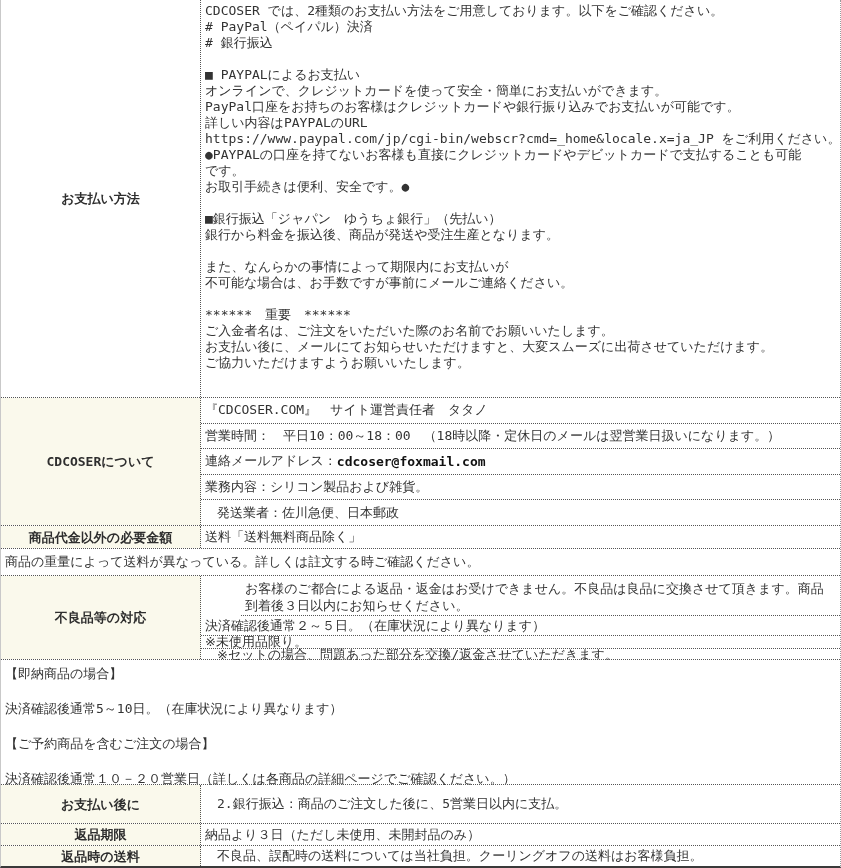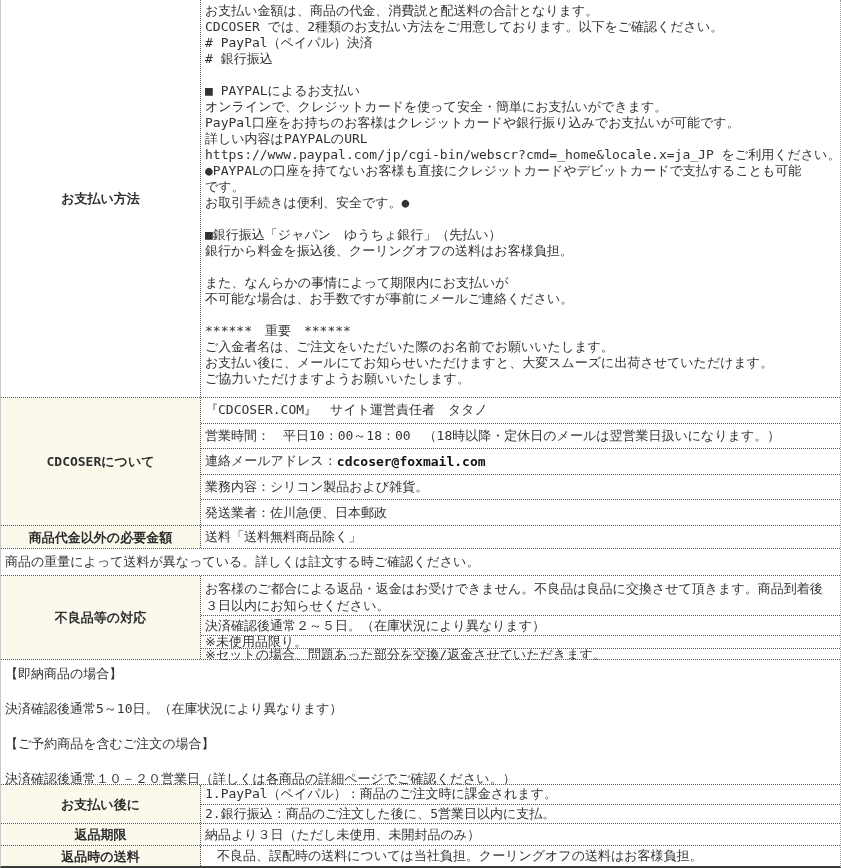--- a/index.html
+++ b/index.html
@@ -27,66 +27,65 @@
   }
   .row-payment .hcell{background:#ffffff;}
   .ccell{flex:1 1 auto;min-width:0;box-sizing:border-box;background:#fff;}
   .pad{padding:3px 6px 0 4px;}
   .line{min-height:16px;line-height:16px;white-space:pre;}
   .stack{display:flex;flex-direction:column;padding:0;}
   .subrow{
     box-sizing:border-box;border-bottom:1px dotted #555;
     padding:0 6px 0 4px;display:flex;align-items:center;white-space:pre;
   }
-  .subrow:last-child{border-bottom:none;}
+  .subrow:last-child{border-bottom:none;margin-left:12px;}
   .subrow.eq{flex:1 1 0;}
   .wrap{white-space:normal;display:block;line-height:17px;padding-top:3px;}
   .email{font-weight:bold;color:#111;}
   
   .row-payment{height:397px;}
   .row-about{height:128px;}
   .row-extrafee{height:23px;}
   .row-shipnote{height:27px;}
   .row-defect{height:84px;}
   .row-delivery{height:125px;}
   .row-deadline{height:39px;}
   .row-return{height:22px;}
   .row-returnfee{height:21px;gap:12px;}
   .row-delivery .line{min-height:17.5px;line-height:17.5px;}
   .row-delivery .pad{padding-top:5px;}
-  .sub-a{height:41px;}
+  .sub-a{height:41px;margin-left:40px;}
   .sub-b{height:20px;}
   .sub-c{height:13px;line-height:12px;}
   .sub-d{height:10px;line-height:11px;}
   .vcenter{display:flex;align-items:center;padding:0 6px 0 4px;white-space:pre;}
 </style>
 </head>
 <body>
 
 <div class="shop-table">
 
   <div class="row row-payment">
     <div class="hcell">お支払い方法</div>
     <div class="ccell pad">
-      <div class="line">お支払い金額は、商品の代金、消費説と配送料の合計となります。</div>
       <div class="line">CDCOSER では、2種類のお支払い方法をご用意しております。以下をご確認ください。</div>
       <div class="line"># PayPal（ペイパル）決済</div>
       <div class="line"># 銀行振込</div>
       <div class="line"></div>
       <div class="line">■ PAYPALによるお支払い</div>
       <div class="line">オンラインで、クレジットカードを使って安全・簡単にお支払いができます。</div>
       <div class="line">PayPal口座をお持ちのお客様はクレジットカードや銀行振り込みでお支払いが可能です。</div>
       <div class="line">詳しい内容はPAYPALのURL</div>
       <div class="line">https://www.paypal.com/jp/cgi-bin/webscr?cmd=_home&amp;locale.x=ja_JP をご利用ください。</div>
       <div class="line">●PAYPALの口座を持てないお客様も直接にクレジットカードやデビットカードで支払することも可能</div>
       <div class="line">です。</div>
       <div class="line">お取引手続きは便利、安全です。●</div>
       <div class="line"></div>
       <div class="line">■銀行振込「ジャパン　ゆうちょ銀行」（先払い）</div>
-      <div class="line">銀行から料金を振込後、クーリングオフの送料はお客様負担。</div>
+      <div class="line">銀行から料金を振込後、商品が発送や受注生産となります。</div>
       <div class="line"></div>
       <div class="line">また、なんらかの事情によって期限内にお支払いが</div>
       <div class="line">不可能な場合は、お手数ですが事前にメールご連絡ください。</div>
       <div class="line"></div>
       <div class="line">******　重要　******</div>
       <div class="line">ご入金者名は、ご注文をいただいた際のお名前でお願いいたします。</div>
       <div class="line">お支払い後に、メールにてお知らせいただけますと、大変スムーズに出荷させていただけます。</div>
       <div class="line">ご協力いただけますようお願いいたします。</div>
     </div>
   </div>
@@ -129,21 +128,20 @@
       <div class="line"></div>
       <div class="line">【ご予約商品を含むご注文の場合】</div>
       <div class="line"></div>
       <div class="line">決済確認後通常１０－２０営業日（詳しくは各商品の詳細ページでご確認ください。）</div>
     </div>
   </div>
 
   <div class="row row-deadline">
     <div class="hcell">お支払い後に</div>
     <div class="ccell stack">
-      <div class="subrow eq">1.PayPal（ペイパル）：商品のご注文時に課金されます。</div>
       <div class="subrow eq">2.銀行振込：商品のご注文した後に、5営業日以内に支払。</div>
     </div>
   </div>
 
   <div class="row row-return">
     <div class="hcell">返品期限</div>
     <div class="ccell vcenter">納品より３日（ただし未使用、未開封品のみ）</div>
   </div>
 
   <div class="row row-returnfee">

